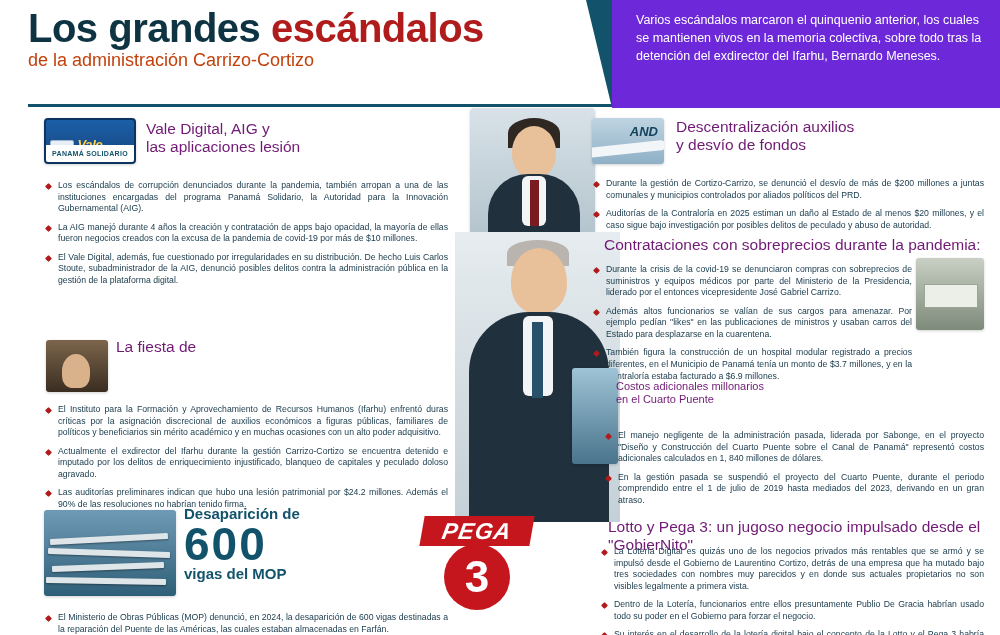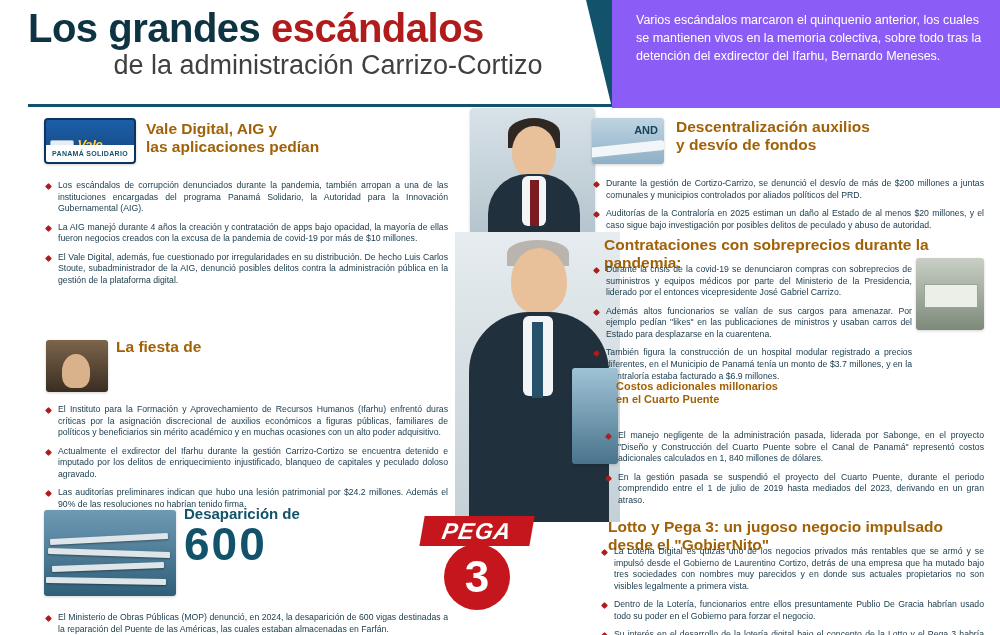--- a/index.html
+++ b/index.html
@@ -15,39 +15,38 @@
   .page { position:relative; width:1000px; height:635px; }
 
   
   .hdr-left { position:absolute; left:28px; top:8px; width:600px; }
   .hdr-title {
     font-size:40px; font-weight:bold; color:#0e3342; line-height:1.02;
     letter-spacing:-0.5px;
   }
   .hdr-title .red { color:#b01b1b; }
   .hdr-sub {
-    font-size:27px; color:#404040; line-height:1.05; margin-top:2px;
+    font-size:18px; color:#c2410c; line-height:1.05; margin-top:2px;
     font-weight:normal;
-    text-align:center;
   }
   .hdr-right {
     position:absolute; left:612px; top:0; width:388px; height:108px;
-    background:#8b5cf6; color:#ffffff;
+    background:#6d28d9; color:#ffffff;
     padding:12px 16px 2px 24px;
     font-size:12.5px; line-height:1.42;
   }
   .hdr-right:before{
     content:""; position:absolute; left:-26px; top:0;
     border-top:108px solid #12536b; border-left:26px solid transparent;
   }
   .hdr-rule { position:absolute; left:28px; top:104px; width:585px; height:3px; background:#12536b; }
 
   
   .sec-title {
-    color:#a16207; font-size:15.5px; font-weight:bold; line-height:1.15;
+    color:#701a75; font-size:15.5px; font-weight:normal; line-height:1.15;
   }
   .sec-title.big { font-size:11px; }
   ul.bullets { list-style:none; margin:6px 0 0 0; padding:0; }
   ul.bullets li {
     position:relative; padding-left:14px; margin-bottom:7px;
     font-size:8.7px; line-height:1.33; color:#17394a; text-align:justify;
   }
   ul.bullets li:before {
     content:""; position:absolute; left:2px; top:4px;
     width:5px; height:5px; background:#b01b1b; border-radius:1px;
@@ -110,22 +109,22 @@
   .l3-list { position:absolute; left:16px; top:488px; width:404px; }
 
   
   .col-right { position:absolute; left:592px; top:118px; width:392px; }
 
   .and-photo{
     position:absolute; left:0; top:0; width:72px; height:46px;
     background:linear-gradient(#bfd4e2,#8fb0c6); border-radius:3px; overflow:hidden;
   }
   .and-photo .tail{
-    position:absolute; right:6px; top:6px; font-size:11px; font-weight:bold;
-    color:#14435c; margin-left:12px;
+    position:absolute; right:6px; top:6px; font-size:13px; font-weight:bold;
+    color:#14435c; font-style:italic;margin-left:12px;
   }
   .and-photo .body{
     position:absolute; left:-6px; bottom:10px; width:80px; height:10px;
     background:#f2f6f9; border-radius:6px; transform:rotate(-6deg);
   }
   .r-t1{ position:absolute; left:84px; top:0px; width:300px; }
   .r1-list{ position:absolute; left:0px; top:54px; width:392px; }
 
   .r-t2{ position:absolute; left:12px; top:118px; width:380px; }
   .r2-list{ position:absolute; left:0px; top:140px; width:320px; }
@@ -218,21 +217,21 @@
 
     <div class="vale-logo soft-shadow">
       <div class="vl-top">Vale</div>
       <div class="vl-top" style="margin-top:-3px;">Digital</div>
       <div class="vl-card"></div>
       <div class="vl-bar">PANAMÁ SOLIDARIO</div>
     </div>
 
     <div class="t1">
       <div class="sec-title">Vale Digital, AIG y</div>
-      <div class="sec-title">las aplicaciones pedían</div>
+      <div class="sec-title">las aplicaciones lesión</div>
     </div>
 
     <ul class="bullets l1-list">
       <li>Los escándalos de corrupción denunciados durante la pandemia, también arropan a una de las instituciones encargadas del programa Panamá Solidario, la Autoridad para la Innovación Gubernamental (AIG).</li>
       <li>La AIG manejó durante 4 años la creación y contratación de apps  bajo  opacidad, la mayoría de ellas fueron negocios creados  con la excusa de la pandemia de covid-19 por más  de $10 millones.</li>
       <li>El Vale Digital, además,  fue cuestionado por irregularidades en  su distribución. De hecho Luis Carlos Stoute, subadministrador de la AIG, denunció posibles delitos contra la administración pública en la gestión de la plataforma digital.</li>
     </ul>
 
     <div class="fiesta-photo soft-shadow"></div>
     <div class="t2">
@@ -248,20 +247,21 @@
     <div class="desap">
       <div class="desap-photo soft-shadow">
         <div class="beam" style="left:6px; top:26px; width:118px; transform:rotate(-3deg);"></div>
         <div class="beam" style="left:4px; top:40px; width:122px; transform:rotate(2deg);"></div>
         <div class="beam" style="left:8px; top:54px; width:112px; transform:rotate(-2deg);"></div>
         <div class="beam" style="left:2px; top:68px; width:120px; transform:rotate(1deg);"></div>
       </div>
       <div class="desap-txt">
         <div class="d-top">Desaparición de</div>
         <div class="d-num">600</div>
+        <div class="d-bot">vigas del MOP</div>
       </div>
     </div>
 
     <ul class="bullets l3-list">
       <li>El Ministerio de  Obras Públicas (MOP) denunció, en 2024, la desaparición de 600 vigas destinadas a la reparación del Puente de las Américas, las cuales estaban almacenadas en Farfán.</li>
 
     </ul>
   </div>
 
   <div class="col-right">

